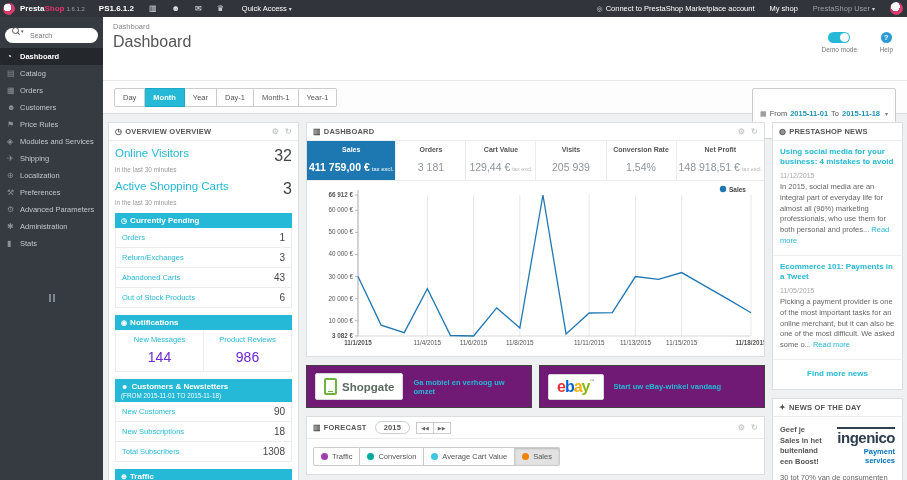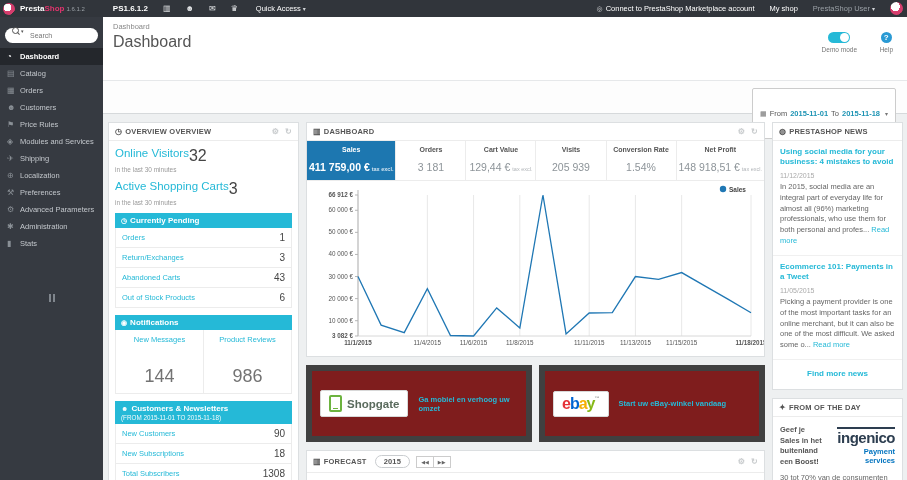--- a/index.html
+++ b/index.html
@@ -6,21 +6,21 @@
   body{width:907px;height:480px;position:relative;overflow:hidden;background:#eef0f1;
        font-family:"Liberation Sans",sans-serif;-webkit-font-smoothing:antialiased}
   
   .topbar{position:absolute;top:0;left:0;right:0;height:17px;background:#31353b;color:#fff;
           display:flex;align-items:center;z-index:20}
   .logo{width:12px;height:12px;border-radius:50%;margin:0 5px 0 3px;flex:0 0 auto;
         background:radial-gradient(circle at 38% 38%,#fff 0 36%,#d63d6d 37% 72%,#343434 73%)}
   .brand{font-size:8px;font-weight:bold;white-space:nowrap}
   .brand .shop{color:#e0346d}
   .brand .ver{color:#9aa0a6;font-size:6px;font-weight:normal;margin-left:2px}
-  .psname{font-size:8px;font-weight:bold;margin-left:28px;white-space:nowrap}
+  .psname{font-size:8px;font-weight:bold;margin-left:14px;white-space:nowrap}
   #topbar-icons{display:flex;align-items:center}
   .tb-icon{font-size:8px;margin-left:15px;color:#e3e5e7;cursor:pointer}
   .quick{font-size:7.5px;margin-left:18px;cursor:pointer;white-space:nowrap}
   .caret{font-size:6px;margin-left:2px;color:#cfd2d5}
   .tb-right{margin-left:auto;display:flex;align-items:center;gap:15px;padding-right:4px;font-size:7.5px;white-space:nowrap}
   .tb-link{cursor:pointer}
   .mk-icon{font-size:7px;margin-right:3px;color:#d8dadd}
   .user{color:#9aa0a6;cursor:pointer}
   .avatar{width:13px;height:13px;border-radius:50%;cursor:pointer;flex:0 0 auto;
           background:radial-gradient(circle at 40% 35%,#fff 0 40%,#d63d6d 41% 75%,#3a3a3a 76%)}
@@ -67,51 +67,51 @@
   .panel-head{display:flex;align-items:center;padding:4px 6px;border-bottom:1px solid #ececec;
               font-size:7.5px;font-weight:bold;color:#555;letter-spacing:.2px}
   .ph-icon{margin-right:3px;font-size:8px;color:#555}
   .ph-actions{margin-left:auto;display:flex;gap:6px;color:#c9ccce;font-size:8px}
   .ph-actions span{cursor:pointer}
   .col-activity{position:absolute;left:108px;top:122px;width:191px}
   .col-dash{position:absolute;left:306px;top:122px;width:459px}
   .col-news{position:absolute;left:772px;top:122px;width:131px;bottom:0;overflow:hidden}
   
   .pbody{padding:6px}
-  .metric{display:flex;align-items:flex-start}
+  .metric{display:flex;justify-content:space-between;align-items:flex-start}
   .m-label{font-size:11.5px;color:#25b9d7;cursor:pointer}
   .m-value{font-size:16px;color:#444}
   .m-sub{font-size:6.5px;color:#999;margin:1px 0 7px}
   .sec-head{background:#25b9d7;color:#fff;padding:3px 6px;font-size:8px;font-weight:bold;margin-top:7px}
   .sec-icon{margin-right:3px;font-size:7px}
   .sec-sub{font-size:6.3px;font-weight:normal;opacity:.95;margin-top:1px}
   .a-row{display:flex;justify-content:space-between;align-items:center;border:1px solid #ececec;
          border-top:none;padding:4px 6px;background:#fff}
   .a-label{font-size:7.5px;color:#25b9d7;cursor:pointer}
   .a-val{font-size:10px;color:#444}
   #notif-cells{display:flex}
   .notif-cell{flex:1;border:1px solid #ececec;border-top:none;text-align:center;padding:5px 2px 6px;cursor:pointer}
   .notif-cell + .notif-cell{border-left:none}
   .notif-label{font-size:7.5px;color:#25b9d7}
-  .notif-val{font-size:18px;color:#737373;margin-top:22px}
+  .notif-val{font-size:14px;color:#6d28d9;margin-top:5px}
   
   #kpi-row{display:flex;border-bottom:1px solid #ececec}
   .kpi{flex:1;text-align:center;padding:5px 2px 7px;border-right:1px solid #ececec;cursor:pointer}
   .kpi:last-child{border-right:none}
   .kpi-label{font-size:7px;font-weight:bold;color:#555;margin-bottom:8px}
   .kpi-value{font-size:10.5px;color:#8d9499;white-space:nowrap}
   .kpi-suffix{font-size:5.5px;color:#b0b4b8;margin-left:2px}
   .kpi.active{background:#1d77b0;flex:1.18}
   .kpi.active .kpi-label{color:#fff}
   .kpi.active .kpi-value{color:#fff;font-weight:bold}
   .kpi.active .kpi-suffix{color:#cfe3f0}
   #chart-box{height:175px;overflow:hidden}
   
   .mod-row{display:flex;gap:7px;margin-bottom:8px}
-  .mod-card{flex:1;background:#7f1d1d;border:6px solid #404040;display:flex;align-items:center;gap:10px;padding:19px 8px}
+  .mod-card{flex:1;background:#701a75;border:1px solid #404040;display:flex;align-items:center;gap:10px;padding:7px 8px}
   .logo-box{border:1px solid #d8d8d8;border-radius:2px;padding:4px 8px;display:flex;align-items:center;gap:5px;background:#fff}
   .shopgate-icon{width:9px;height:13px;border:2px solid #6cb33f;border-radius:2px;position:relative}
   .shopgate-icon::after{content:"";position:absolute;left:2px;bottom:1px;width:5px;height:1px;background:#6cb33f}
   .shopgate-text{font-size:11.5px;font-weight:bold;color:#5a6b5d}
   .ebay-text{font-size:16px;font-weight:bold;letter-spacing:-1px;line-height:1}
   .tm{font-size:5px;color:#999;vertical-align:top;letter-spacing:0}
   .mod-link{font-size:7.5px;color:#25b9d7;font-weight:bold;cursor:pointer}
   
   .year-pill{border:1px solid #c9cccf;border-radius:8px;padding:1px 8px;font-size:7.5px;font-weight:bold;color:#555;margin-left:8px}
   .fc-nav{display:flex;margin-left:6px}
@@ -232,20 +232,28 @@
     <div class="toggle"></div>
     <div class="tiny-label">Demo mode</div>
   </div>
   <div class="help">
     <div class="help-circle">?</div>
     <div class="tiny-label">Help</div>
   </div>
 </div>
 
 <div class="toolbar-strip">
+  <div id="ranges">
+      <button class="range-btn">Day</button>
+      <button class="range-btn active">Month</button>
+      <button class="range-btn">Year</button>
+      <button class="range-btn">Day-1</button>
+      <button class="range-btn">Month-1</button>
+      <button class="range-btn">Year-1</button>
+    </div>
   <div class="date-btn">
     <span class="cal-icon">▦</span>
     <span>From</span>
     <b>2015-11-01</b>
     <span>To</span>
     <b>2015-11-18</b>
     <span class="caret" style="color:#777">▾</span>
   </div>
 </div>
 
@@ -474,21 +482,21 @@
           <div class="news-date">11/05/2015</div>
           <div class="news-body">Picking a payment provider is one of the most important tasks for an online merchant, but it can also be one of the most difficult. We asked some o... <span class="read-more">Read more</span></div>
         </div>
       </div>
     <div class="find-more">Find more news</div>
   </div>
 
   <div class="panel">
     <div class="panel-head">
       <span class="ph-icon">✦</span>
-      <span>FROM OF THE DAY</span>
+      <span>NEWS OF THE DAY</span>
     </div>
     <div class="tips-top">
       <div class="tips-heading">Geef je Sales in het buitenland een Boost!</div>
       <div class="ingenico">
         <span class="ing-word">ingenico</span>
         <div class="ing-sub" style="max-width:58px;margin-left:auto">Payment services</div>
       </div>
     </div>
     <div class="tips-body">30 tot 70% van de consumenten in Europa heeft de voorkeur om met zijn eigen lokale betaalmethode te betalen. Met meer dan 150 betaalmethoden, ondersteunen wij uw groei in uw eigenland en daar buiten. En zelfs beter: u kun de belangrijke betaalmethoden activeren met een</div>
   </div>

